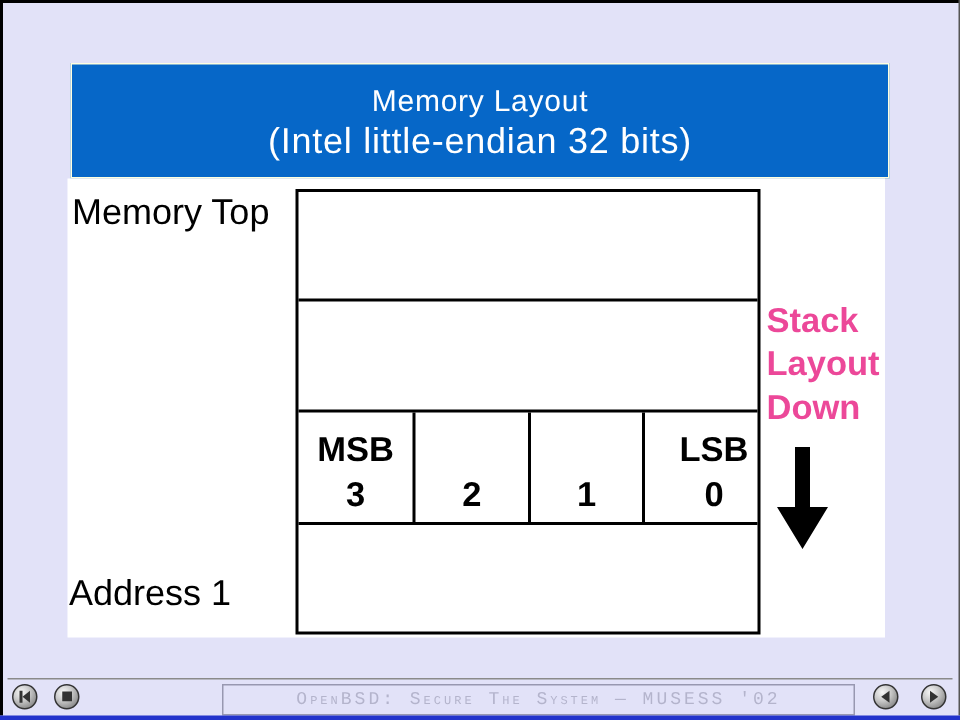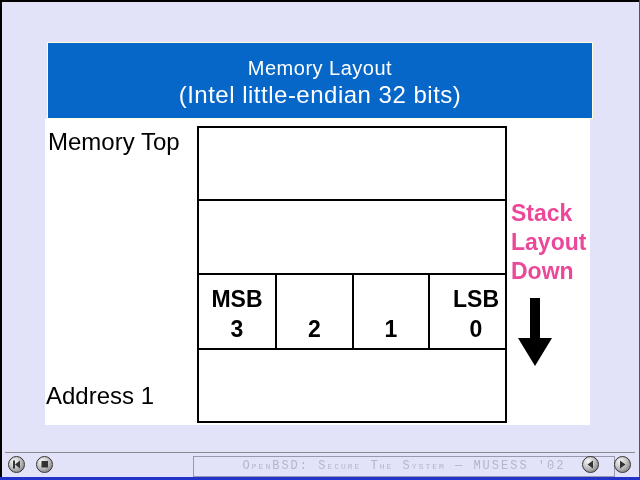--- a/index.html
+++ b/index.html
@@ -87,21 +87,21 @@
   .btn-prev       { left:582px; }
   .btn-next       { left:614px; }
 
   .status-box {
     position:absolute; left:148px; top:456px; width:422px; height:21px;
     box-sizing:border-box; border:1px solid #9898b0;
     text-align:center;
     font-family:"Liberation Mono", monospace;
     font-variant: small-caps;
     font-size:12px; line-height:19px; letter-spacing:2px;
-    color:#b4b4cc; white-space:nowrap; overflow:hidden;margin-left:45px;
+    color:#b4b4cc; white-space:nowrap; overflow:hidden;
   }
 </style>
 </head>
 <body>
 
 <div class="screen">
 
   <div class="edge edge-top"></div>
   <div class="edge edge-left"></div>
   <div class="edge edge-right"></div>

